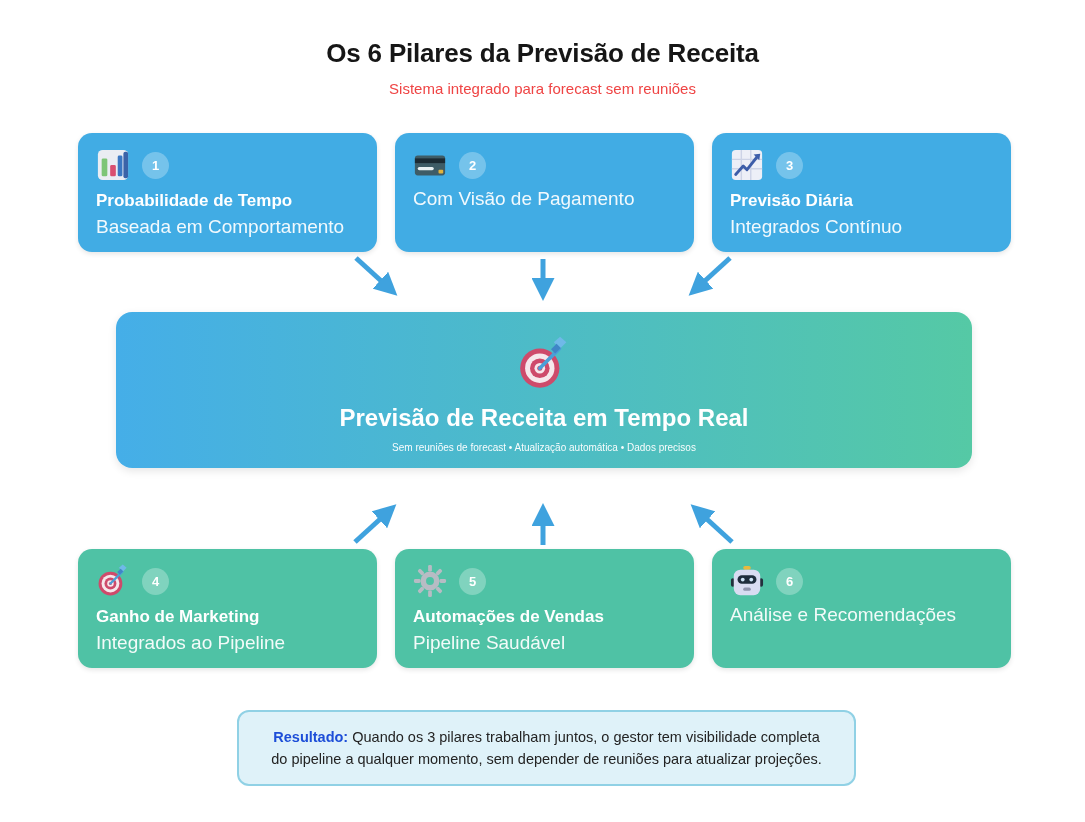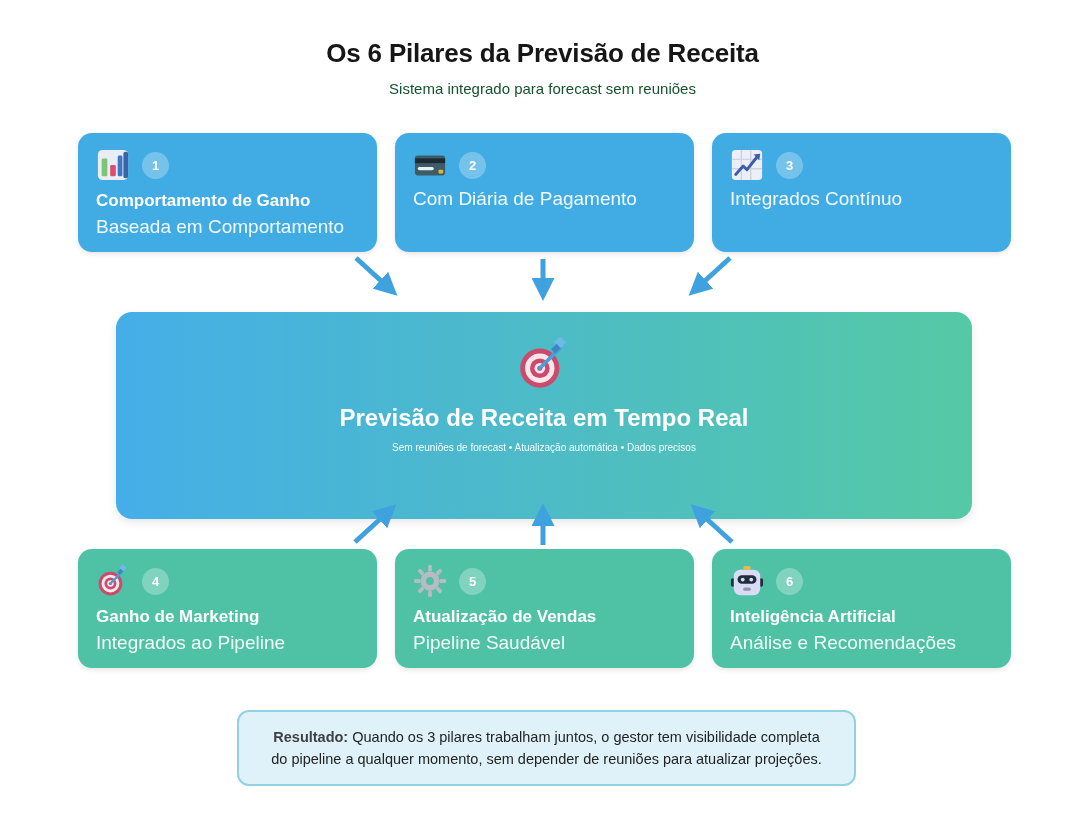--- a/index.html
+++ b/index.html
@@ -2,49 +2,49 @@
 <html><head>
 <meta charset="utf-8">
 <style>
   html,body { margin:0; padding:0; background:#ffffff; }
   body { font-family:"Liberation Sans", sans-serif; }
   .canvas { position:relative; width:1085px; height:822px; background:#ffffff; overflow:hidden; }
 
   .page-title { position:absolute; top:38px; left:0; width:100%; text-align:center;
     font-size:26px; font-weight:bold; color:#161616; margin:0; letter-spacing:-0.2px; }
   .page-subtitle { position:absolute; top:80px; left:0; width:100%; text-align:center;
-    font-size:15px; color:#14532d; }
+    font-size:15px; color:#ef4444; }
 
   .row { position:absolute; left:78px; width:933px; display:flex; gap:18px; }
   .row-top { top:133px; }
   .row-bottom { top:549px; }
 
   .card { flex:1; height:119px; border-radius:14px; padding:14px 18px; box-sizing:border-box;
     color:#ffffff; box-shadow:0 2px 5px rgba(0,0,0,0.10); }
   .card.blue { background:#41ACE4; }
   .card.green { background:#4FC2A5; }
   .card-head { display:flex; align-items:center; gap:12px; height:36px; }
   .icon-wrap { width:34px; height:34px; display:flex; align-items:center; justify-content:center; }
   .badge { width:27px; height:27px; border-radius:50%; background:rgba(255,255,255,0.28);
     display:flex; align-items:center; justify-content:center; font-size:13px; font-weight:bold; color:#ffffff; }
   .card-title { margin-top:8px; font-size:17px; font-weight:bold; white-space:nowrap; }
   .card-sub { margin-top:5px; font-size:19px; color:rgba(255,255,255,0.93); white-space:nowrap; }
 
-  .center-box { position:absolute; left:116px; top:312px; width:856px; height:207px;
+  .center-box { position:absolute; left:116px; top:312px; width:856px; height:156px;
     border-radius:16px; background:linear-gradient(90deg,#45AEE8 0%,#55C9A5 100%);
     color:#ffffff; text-align:center; box-shadow:0 3px 8px rgba(0,0,0,0.10); }
   .center-icon { margin-top:24px; display:inline-block; }
   .center-title { font-size:24px; font-weight:bold; margin-top:8px; }
   .center-sub { font-size:10px; margin-top:10px; color:rgba(255,255,255,0.96); }
 
   .result-box { position:absolute; left:237px; top:710px; width:619px; height:76px; box-sizing:border-box;
     background:#DFF2F9; border:2px solid #90D1E5; border-radius:12px;
     display:flex; align-items:center; justify-content:center; padding:8px 26px;
     text-align:center; font-size:14.5px; line-height:1.55; color:#232323; }
-  .result-label { color:#404040; font-weight:bold; }
+  .result-label { color:#1d4ed8; font-weight:bold; }
 
   .arrows { position:absolute; left:0; top:0; pointer-events:none; }
 </style>
 </head>
 <body>
 
 <div class="canvas">
 
   <h1 class="page-title">Os 6 Pilares da Previsão de Receita</h1>
   <div class="page-subtitle">Sistema integrado para forecast sem reuniões</div>
@@ -57,51 +57,52 @@
           <svg width="34" height="34" viewBox="0 0 36 36">
             <rect x="2" y="2" width="32" height="32" rx="5" fill="#EAEDF3"></rect>
             <rect x="29" y="4" width="5" height="28" rx="2" fill="#3B63A8"></rect>
             <rect x="6" y="11" width="6" height="19" rx="1.5" fill="#7CC576"></rect>
             <rect x="15" y="18" width="6" height="12" rx="1.5" fill="#D94F70"></rect>
             <rect x="23" y="8" width="5" height="22" rx="1.5" fill="#3B77C2"></rect>
           </svg>
         </span>
         <span class="badge">1</span>
       </div>
-      <div class="card-title">Comportamento de Ganho</div>
+      <div class="card-title">Probabilidade de Tempo</div>
       <div class="card-sub">Baseada em Comportamento</div>
     </div>
 
     <div class="card blue">
       <div class="card-head">
         <span class="icon-wrap">
           <svg width="34" height="34" viewBox="0 0 36 36">
             <rect x="2" y="8" width="32" height="21" rx="3" fill="#3E5C66"></rect>
             <rect x="2" y="11" width="32" height="5" fill="#1C2B33"></rect>
             <rect x="5" y="20" width="17" height="3.5" rx="1.7" fill="#E9F1F3"></rect>
             <rect x="27" y="23" width="5" height="4" rx="1" fill="#E2B33C"></rect>
           </svg>
         </span>
         <span class="badge">2</span>
       </div>
-      <div class="card-sub">Com Diária de Pagamento</div>
+      <div class="card-sub">Com Visão de Pagamento</div>
     </div>
 
     <div class="card blue">
       <div class="card-head">
         <span class="icon-wrap">
           <svg width="34" height="34" viewBox="0 0 36 36">
             <rect x="2" y="2" width="32" height="32" rx="4" fill="#EDEFF7"></rect>
             <path d="M12 2 v32 M22 2 v32 M2 12 h32 M2 22 h32" stroke="#CDD3E6" stroke-width="1.5" fill="none"></path>
             <polyline points="6,28 14,19 18,23 29,9" fill="none" stroke="#3D5DA9" stroke-width="3" stroke-linecap="round" stroke-linejoin="round"></polyline>
             <polygon points="25,7 32,6 31,13" fill="#3D5DA9"></polygon>
           </svg>
         </span>
         <span class="badge">3</span>
       </div>
+      <div class="card-title">Previsão Diária</div>
       <div class="card-sub">Integrados Contínuo</div>
     </div>
   </div>
 
   <div class="center-box">
     <span class="center-icon">
       <svg width="56" height="56" viewBox="0 0 40 40">
         <circle cx="17" cy="23" r="14" fill="#CE4A6B"></circle>
         <circle cx="17" cy="23" r="10.5" fill="#F6E7EC"></circle>
         <circle cx="17" cy="23" r="7" fill="#CE4A6B"></circle>
@@ -151,41 +152,40 @@
               <rect x="16" y="28" width="4" height="7" rx="1.5" transform="rotate(45 18 18)"></rect>
               <rect x="1" y="16" width="7" height="4" rx="1.5" transform="rotate(45 18 18)"></rect>
               <rect x="28" y="16" width="7" height="4" rx="1.5" transform="rotate(45 18 18)"></rect>
               <circle cx="18" cy="18" r="10"></circle>
             </g>
             <circle cx="18" cy="18" r="4.2" fill="#4FC2A5"></circle>
           </svg>
         </span>
         <span class="badge">5</span>
       </div>
-      <div class="card-title">Atualização de Vendas</div>
+      <div class="card-title">Automações de Vendas</div>
       <div class="card-sub">Pipeline Saudável</div>
     </div>
 
     <div class="card green">
       <div class="card-head">
         <span class="icon-wrap">
           <svg width="34" height="34" viewBox="0 0 36 36">
             <rect x="14" y="2" width="8" height="4" rx="2" fill="#E8B93D"></rect>
             <rect x="1" y="15" width="4" height="9" rx="2" fill="#22303D"></rect>
             <rect x="31" y="15" width="4" height="9" rx="2" fill="#22303D"></rect>
             <rect x="4" y="6" width="28" height="27" rx="7" fill="#D9DCF2"></rect>
             <rect x="8" y="12" width="20" height="9" rx="4.5" fill="#1F2D3D"></rect>
             <circle cx="13.5" cy="16.5" r="2" fill="#CFE3F7"></circle>
             <circle cx="22.5" cy="16.5" r="2" fill="#CFE3F7"></circle>
             <rect x="14" y="25" width="8" height="3.4" rx="1.7" fill="#8F93AD"></rect>
           </svg>
         </span>
         <span class="badge">6</span>
       </div>
-      <div class="card-title">Inteligência Artificial</div>
       <div class="card-sub">Análise e Recomendações</div>
     </div>
   </div>
 
   <div class="result-box">
     <div>
       <span class="result-label">Resultado:</span><span class="result-text"> Quando os 3 pilares trabalham juntos, o gestor tem visibilidade completa do pipeline a qualquer momento, sem depender de reuniões para atualizar projeções.</span>
     </div>
   </div>
 

